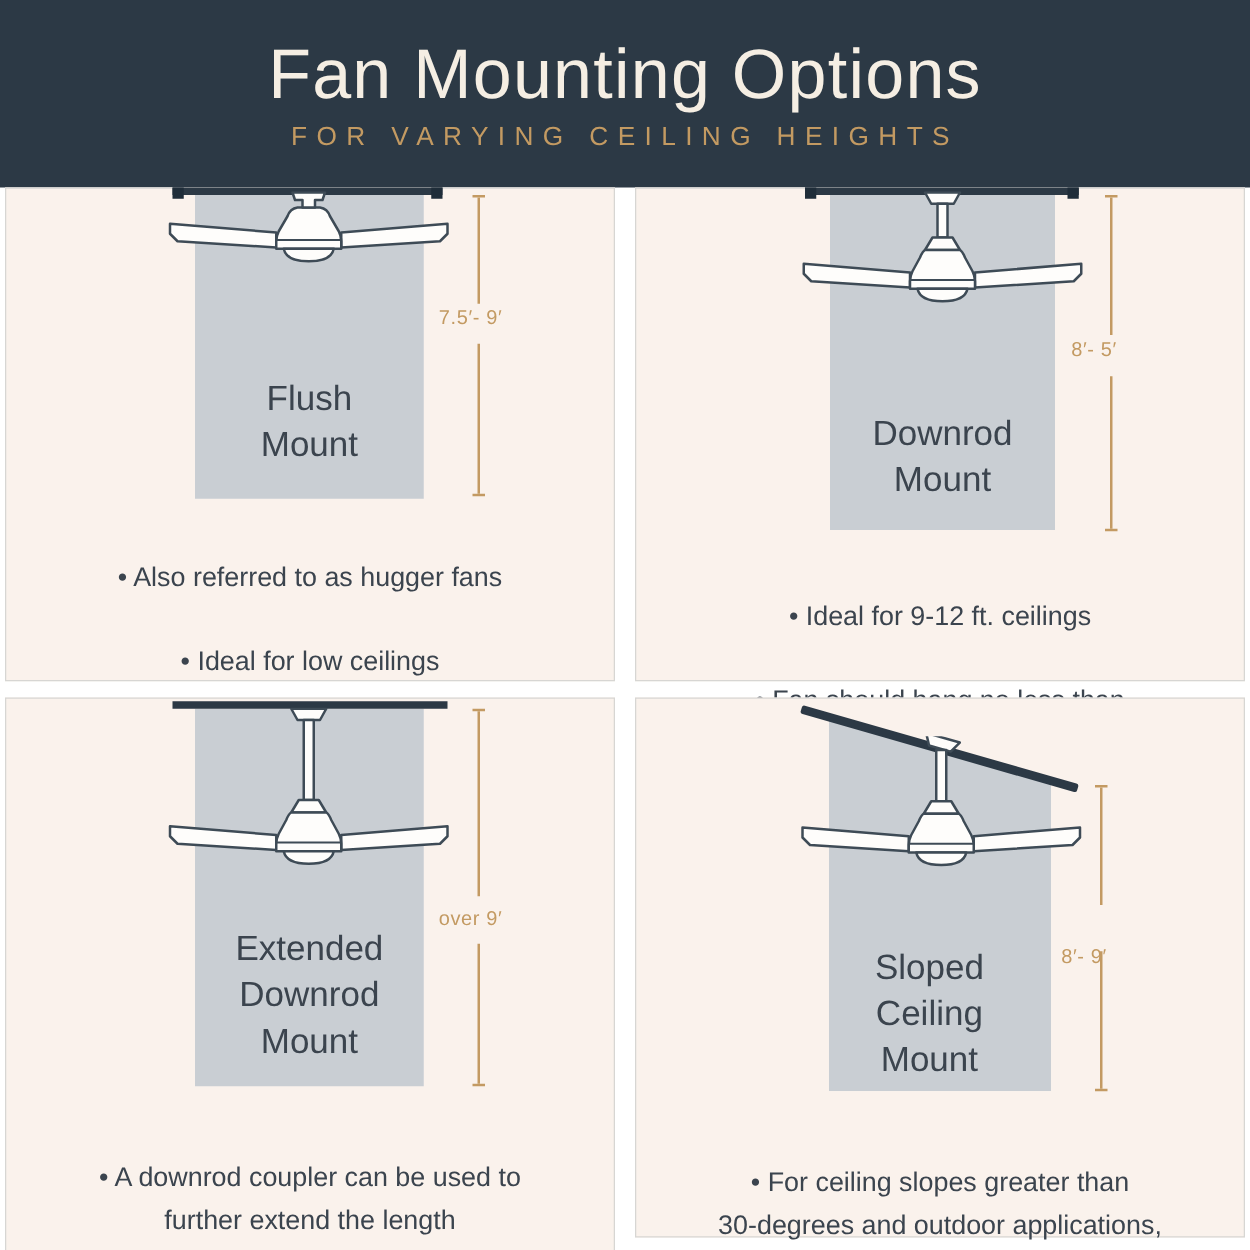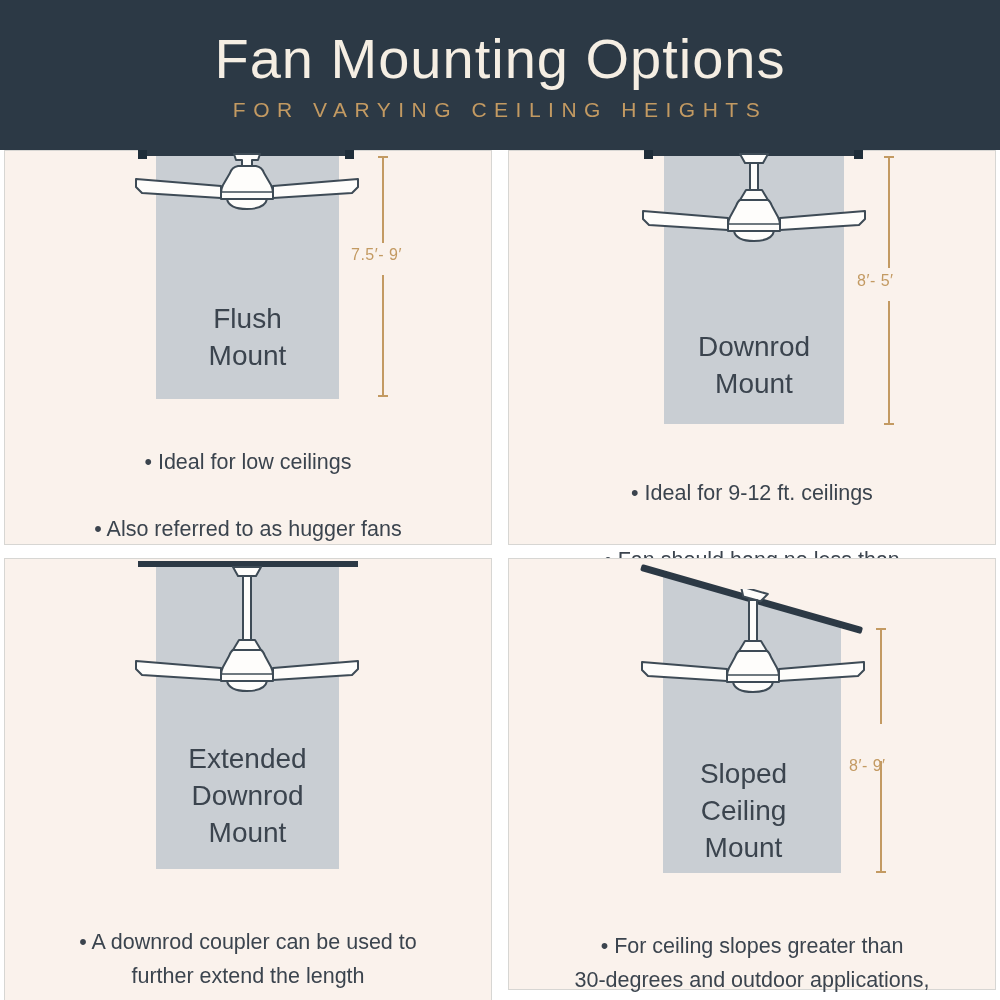--- a/index.html
+++ b/index.html
@@ -107,22 +107,22 @@
     <div class="mount-label">Flush
 Mount</div>
     <div class="measure">
       <span class="cap c1"></span>
       <span class="seg s1"></span>
       <span class="range">7.5′- 9′</span>
       <span class="seg s2"></span>
       <span class="cap c2"></span>
     </div>
     <div class="bullets">
+      <div>• Also referred to as hugger fans</div>
       <div>• Ideal for low ceilings</div>
-      <div>• Also referred to as hugger fans</div>
       <div>• Fan should hang no less than
 7 ft. from the ground</div>
     </div>
   </section>
 
   <section class="panel p-tr">
     <div class="band"></div>
     <div class="ceilbar">
       <i class="foot fl"></i>
       <i class="foot fr"></i>
@@ -162,20 +162,27 @@
       <path class="st" d="M107 74 L123 74 L129 84 L101 84 Z"></path>
       <path class="st" d="M4 95 L89 102 L89 114 L10 109 L4 103 Z"></path>
       <path class="st" d="M226 95 L141 102 L141 114 L220 109 L226 103 Z"></path>
       <path class="st" d="M101 84 Q99 85 97 90 L91 101 Q89 105 89 109 L89 115 L141 115 L141 109 Q141 105 139 101 L133 90 Q131 85 129 84 Z"></path>
       <path class="ln" d="M89 108 L141 108"></path>
       <path class="st" d="M95 115 Q97 125 115 125 Q133 125 135 115 Z"></path>
     </svg>
     <div class="mount-label">Extended
 Downrod
 Mount</div>
+    <div class="measure">
+      <span class="cap c1"></span>
+      <span class="seg s1"></span>
+      <span class="range">over 9′</span>
+      <span class="seg s2"></span>
+      <span class="cap c2"></span>
+    </div>
     <div class="bullets">
       <div>• A downrod coupler can be used to
 further extend the length</div>
     </div>
   </section>
 
   <section class="panel p-br">
     <div class="band"></div>
     <div class="slope"></div>
     <svg class="fan" width="230" height="106" viewBox="0 0 230 106">

